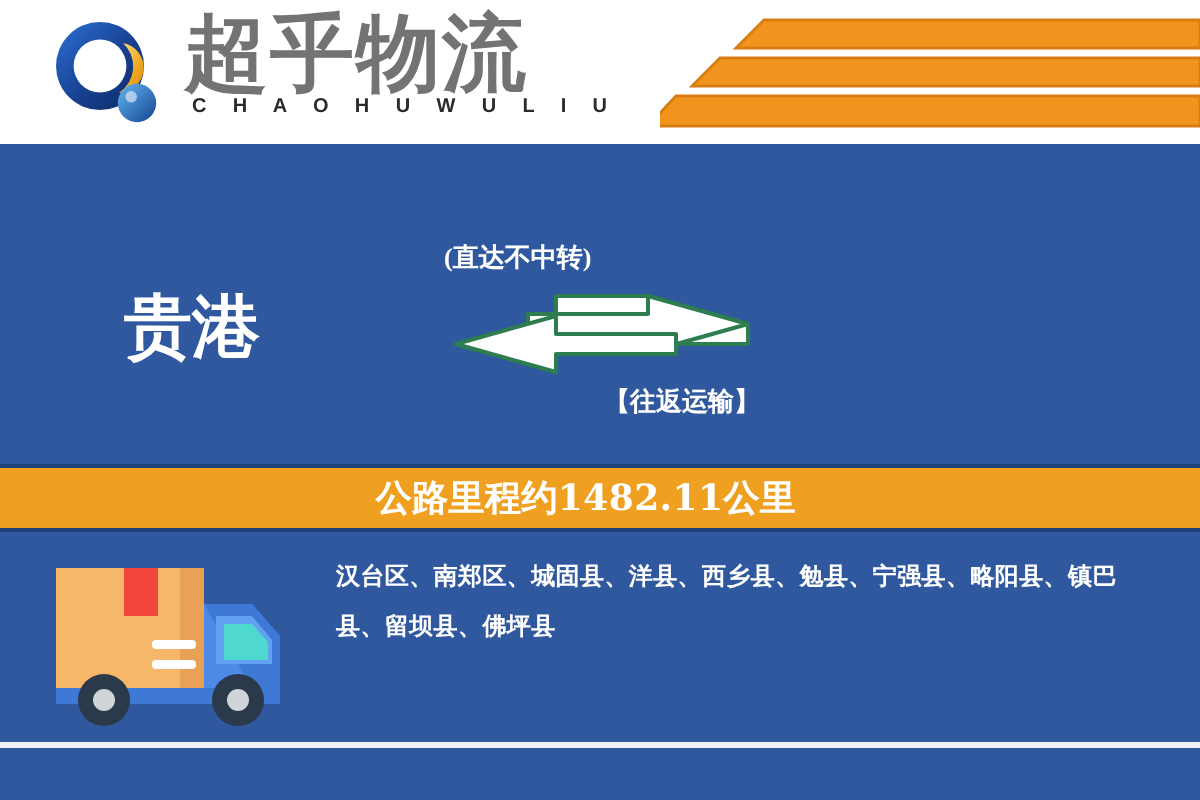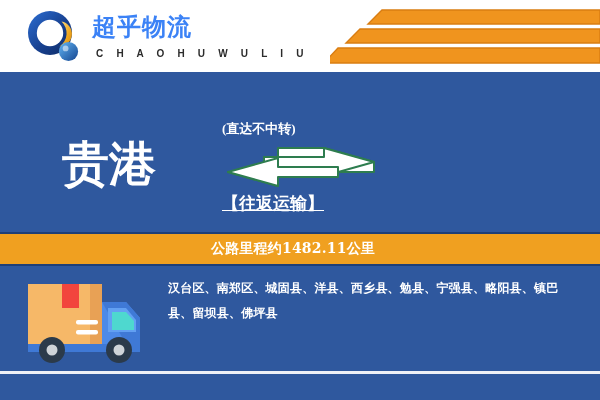--- a/index.html
+++ b/index.html
@@ -28,23 +28,23 @@
   .logo-mark {
     position: absolute;
     left: 26px; top: 10px;
     width: 56px; height: 54px;
   }
   .brand-cn {
     position: absolute;
     left: 92px; top: 8px;
     font-family: "DejaVu Serif", "Liberation Serif", serif;
     font-weight: bold;
-    font-size: 24px;
+    font-size: 42px;
     letter-spacing: 1px;
-    color: #3b82f6;
+    color: #737373;
     line-height: 38px;
     white-space: nowrap;
   }
   .brand-en {
     position: absolute;
     left: 96px; top: 48px;
     font-family: "Liberation Sans", sans-serif;
     font-weight: bold;
     font-size: 10px;
     letter-spacing: 5.2px;
@@ -69,21 +69,21 @@
   .route {
     position: absolute;
     left: 0; top: 36px;
     width: 600px; height: 120px;
   }
   .city {
     position: absolute;
     top: 28px;
     font-family: "DejaVu Serif", "Liberation Serif", serif;
     font-weight: bold;
-    font-size: 47px;
+    font-size: 34px;
     color: #ffffff;
     line-height: 56px;
     white-space: nowrap;
   }
   .city-from { left: 62px; }
   .city-to   { left: 392px; }
 
   .arrow-block {
     position: absolute;
     left: 222px; top: 0;
@@ -101,27 +101,26 @@
   }
   .arrow-svg {
     position: absolute;
     left: 2px; top: 38px;
     width: 154px; height: 42px;
   }
   .arrow-note-bottom {
     position: absolute;
     left: 0; top: 84px;
     width: 158px;
-    text-align: left;
+    text-align: right;
     font-family: "DejaVu Sans", "Liberation Sans", sans-serif;
     font-weight: bold;
-    font-size: 17px;
-    color: #ffffff;
-    white-space: nowrap;
-    text-decoration: underline;
+    font-size: 13px;
+    color: #ffffff;
+    white-space: nowrap;
   }
 
   
   .banner-wrap {
     position: absolute;
     left: 0; top: 160px;
     width: 600px; height: 34px;
   }
   .banner-edge {
     position: absolute;
@@ -136,21 +135,21 @@
     left: 0; top: 2px;
     width: 600px; height: 30px;
     background: #f0a020;
     display: flex;
     align-items: center;
     justify-content: center;
   }
   .banner-text {
     font-family: "DejaVu Serif", "Liberation Serif", serif;
     font-weight: bold;
-    font-size: 14px;
+    font-size: 18px;
     color: #ffffff;
     white-space: nowrap;
     letter-spacing: 0.2px;
   }
   .banner-gap { display: inline-block; width: 14px; }
 
   
   .coverage {
     position: absolute;
     left: 0; top: 200px;

